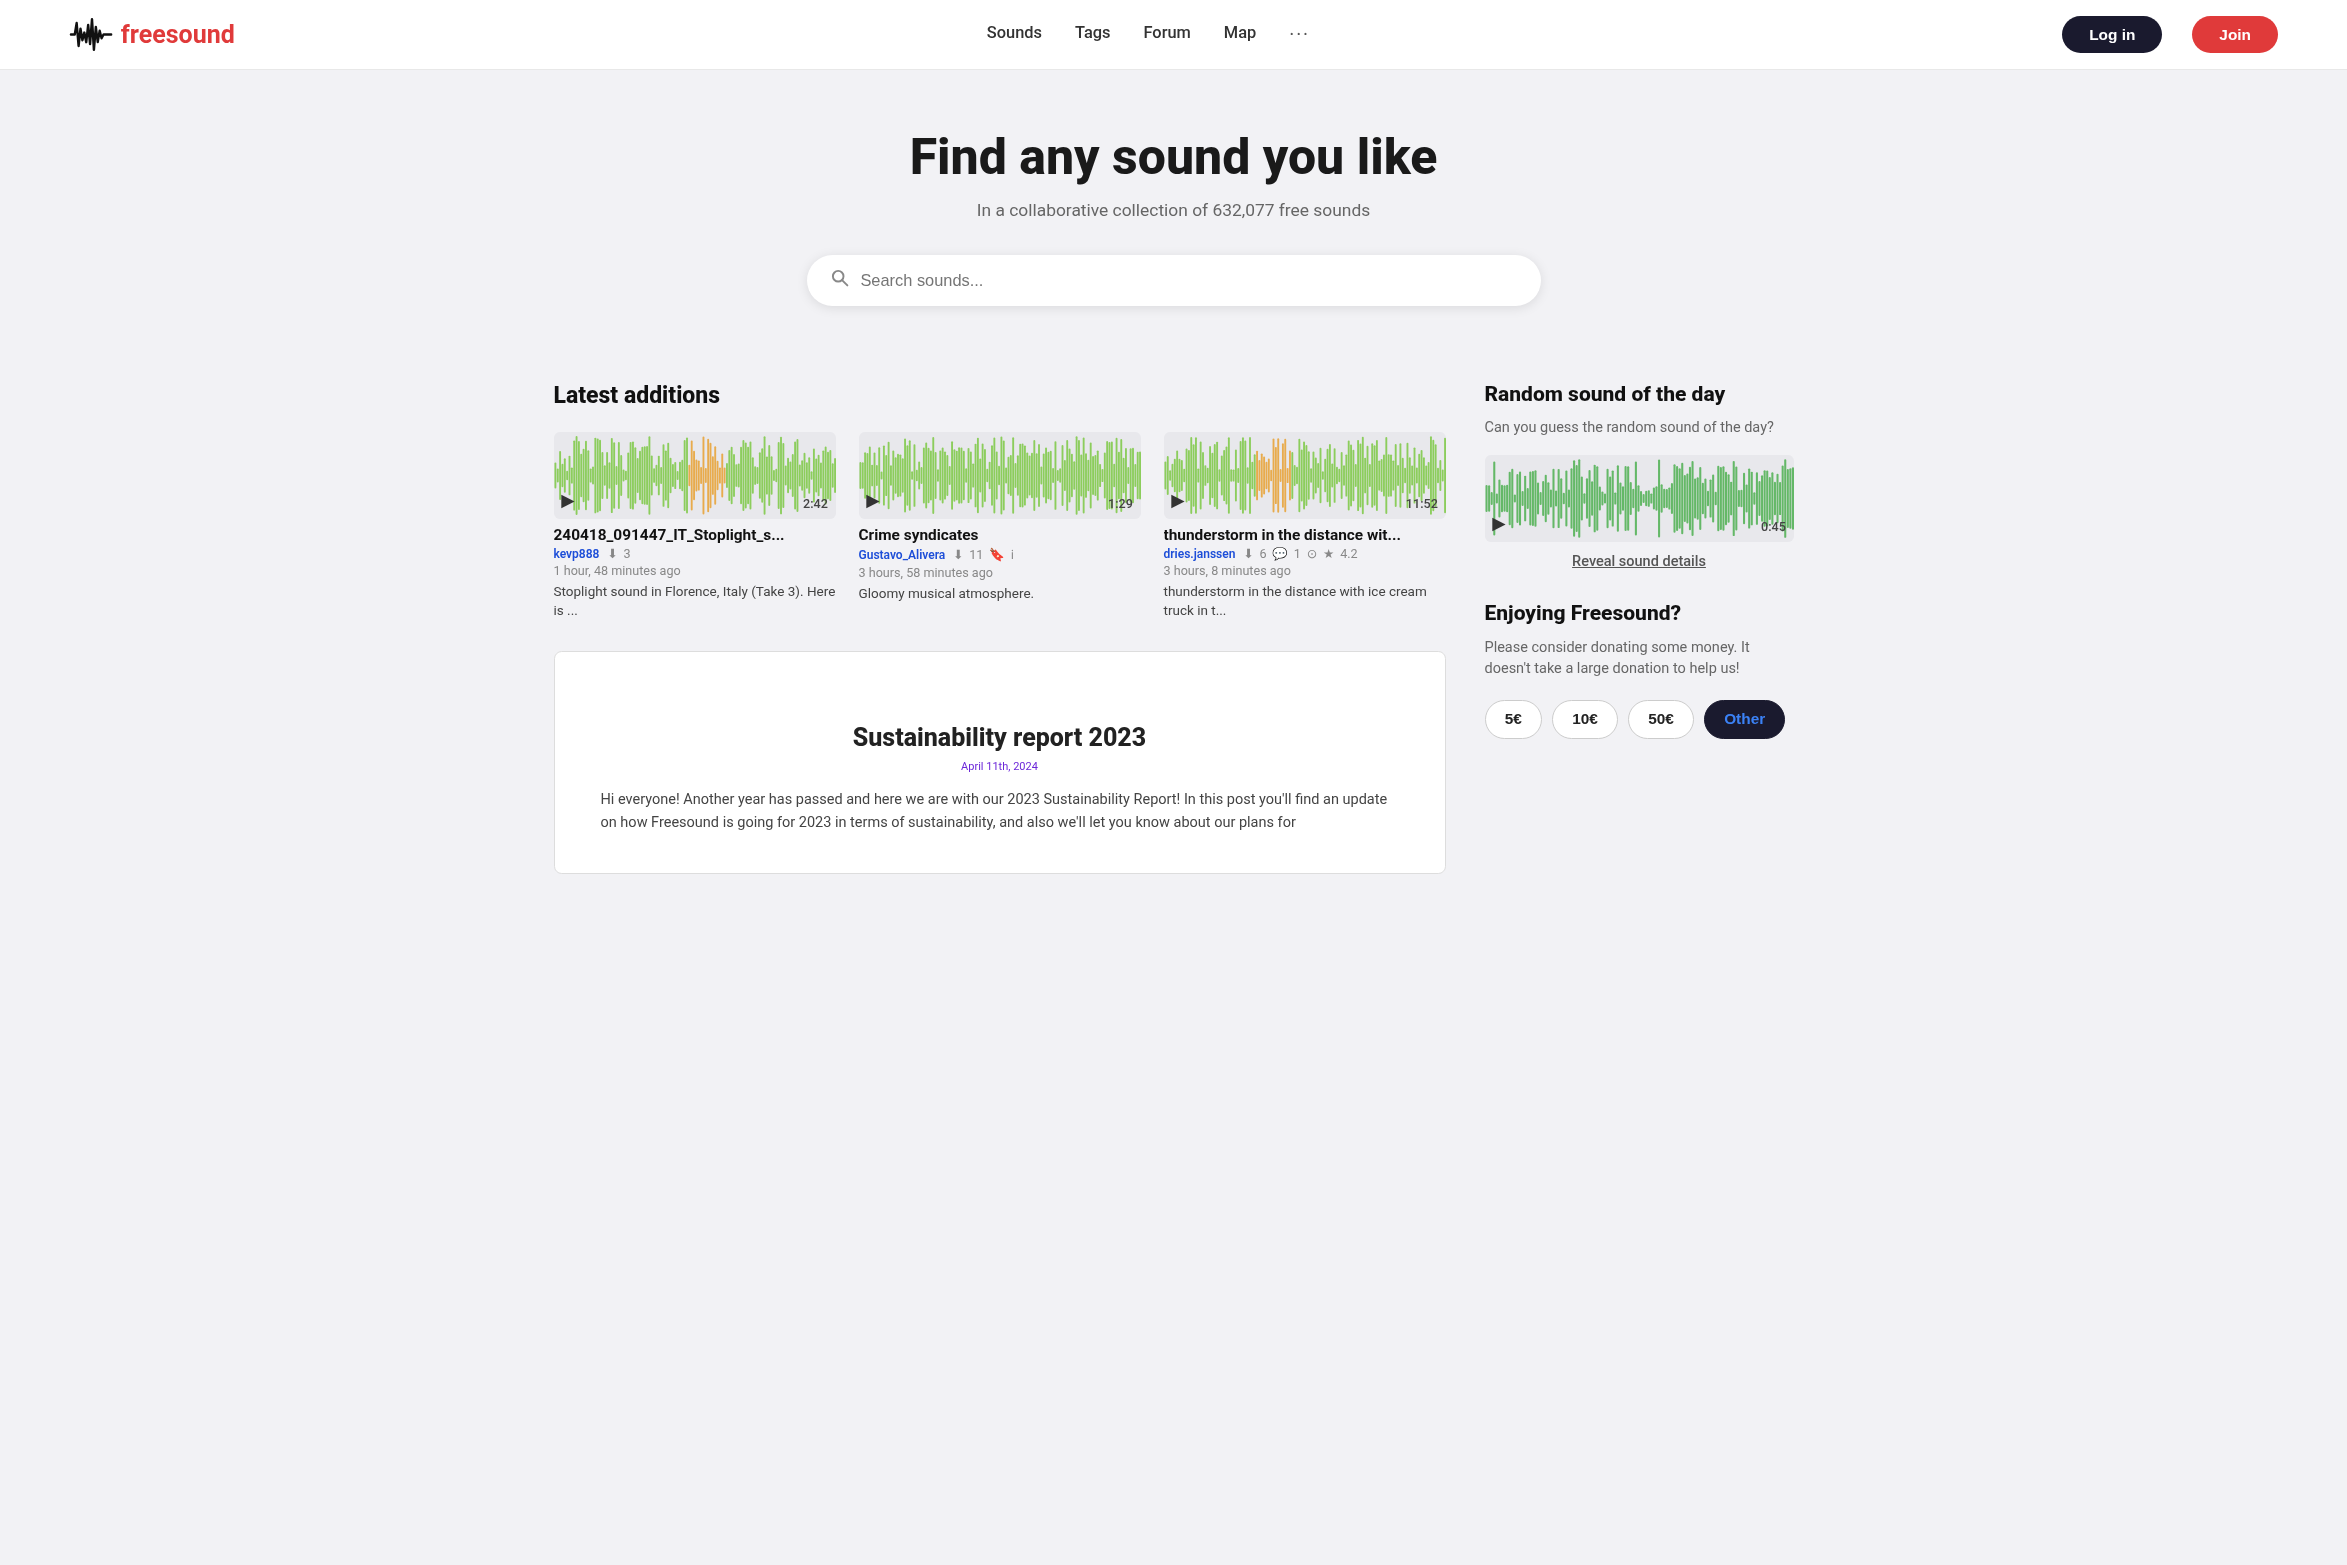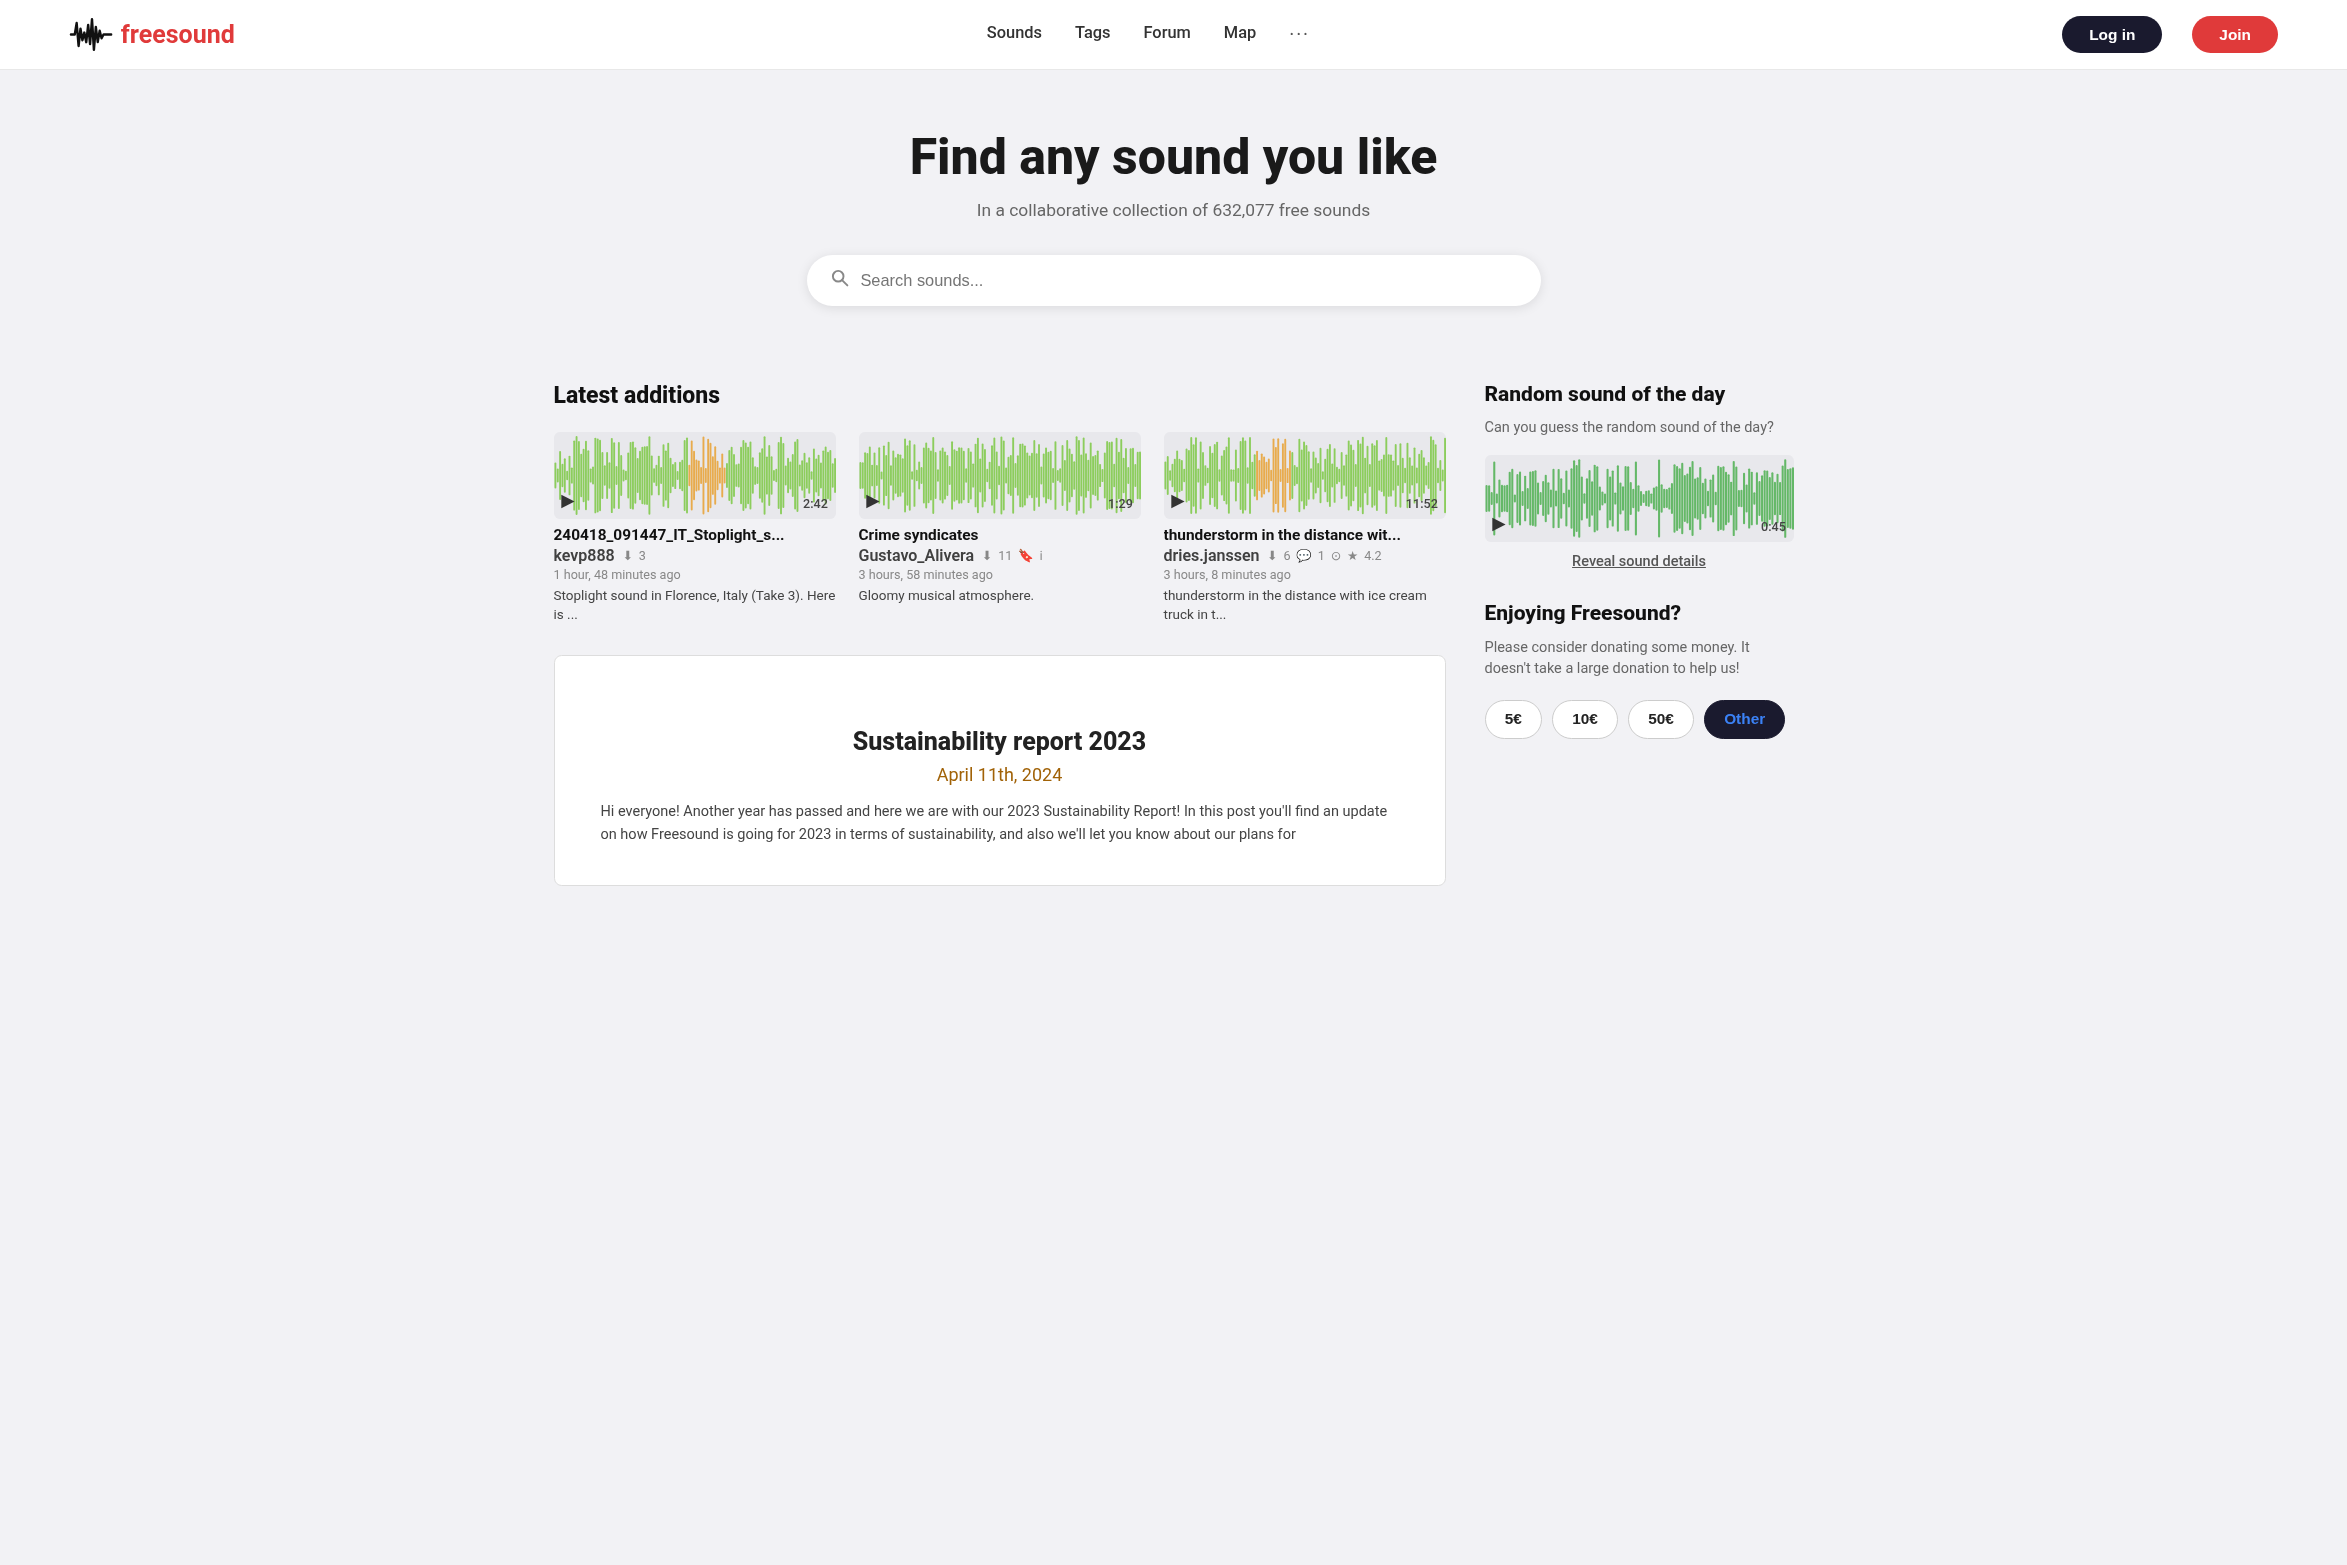--- a/index.html
+++ b/index.html
@@ -192,22 +192,22 @@
       overflow: hidden;
       text-overflow: ellipsis;
     }
     .sound-meta-row {
       display: flex;
       align-items: center;
       gap: 7.7px;
       margin-bottom: 1.9px;
     }
     .sound-author {
-      font-size: 16px;
-      color: #404040;
+      font-size: 12px;
+      color: #1d4ed8;
       font-weight: 600;
       text-decoration: none;
     }
     .sound-stats {
       font-size: 12.6px;
       color: #888;
       display: flex;
       gap: 5.8px;
       align-items: center;
     }
@@ -230,22 +230,22 @@
       padding: 39px 46px;
       text-align: center;
     }
     .blog-post h2 {
       font-size: 25px;
       font-weight: 800;
       margin-bottom: 7.7px;
       margin-top: 32px;
     }
     .blog-post .blog-date {
-      font-size: 18px;
-      color: #a16207;
+      font-size: 11px;
+      color: #6d28d9;
       margin-bottom: 15.4px;
     }
     .blog-post p {
       font-size: 14.5px;
       color: #444;
       line-height: 1.6;
       text-align: left;
     }
 
     

